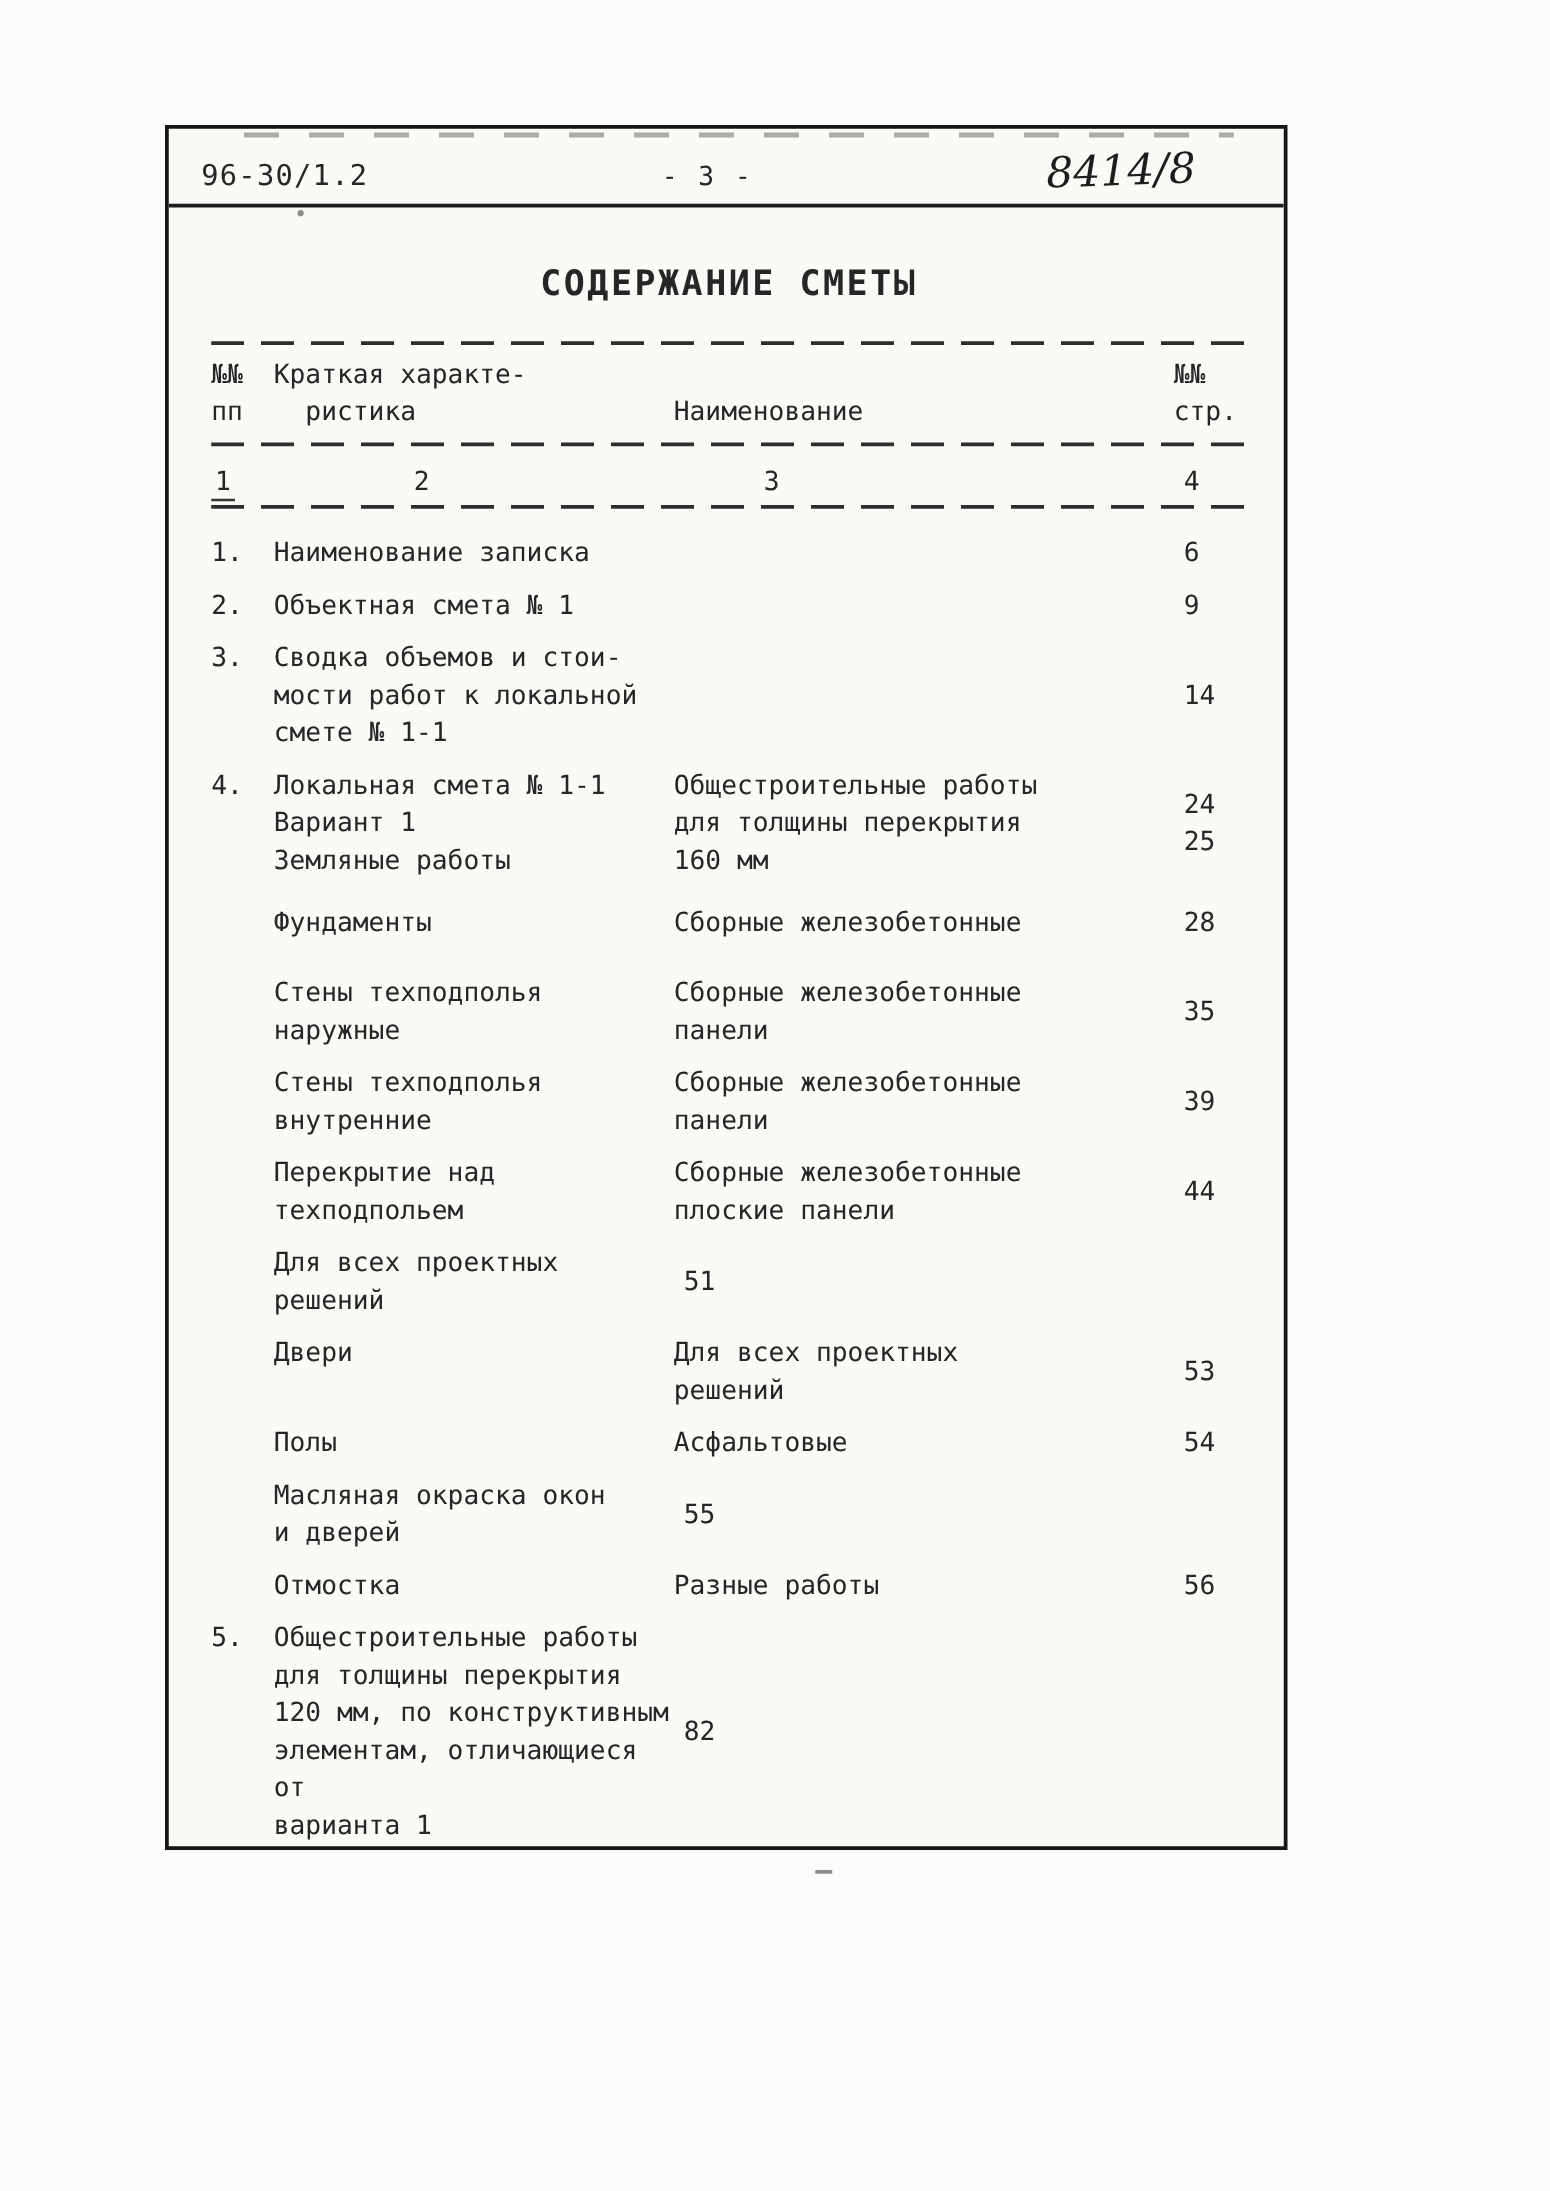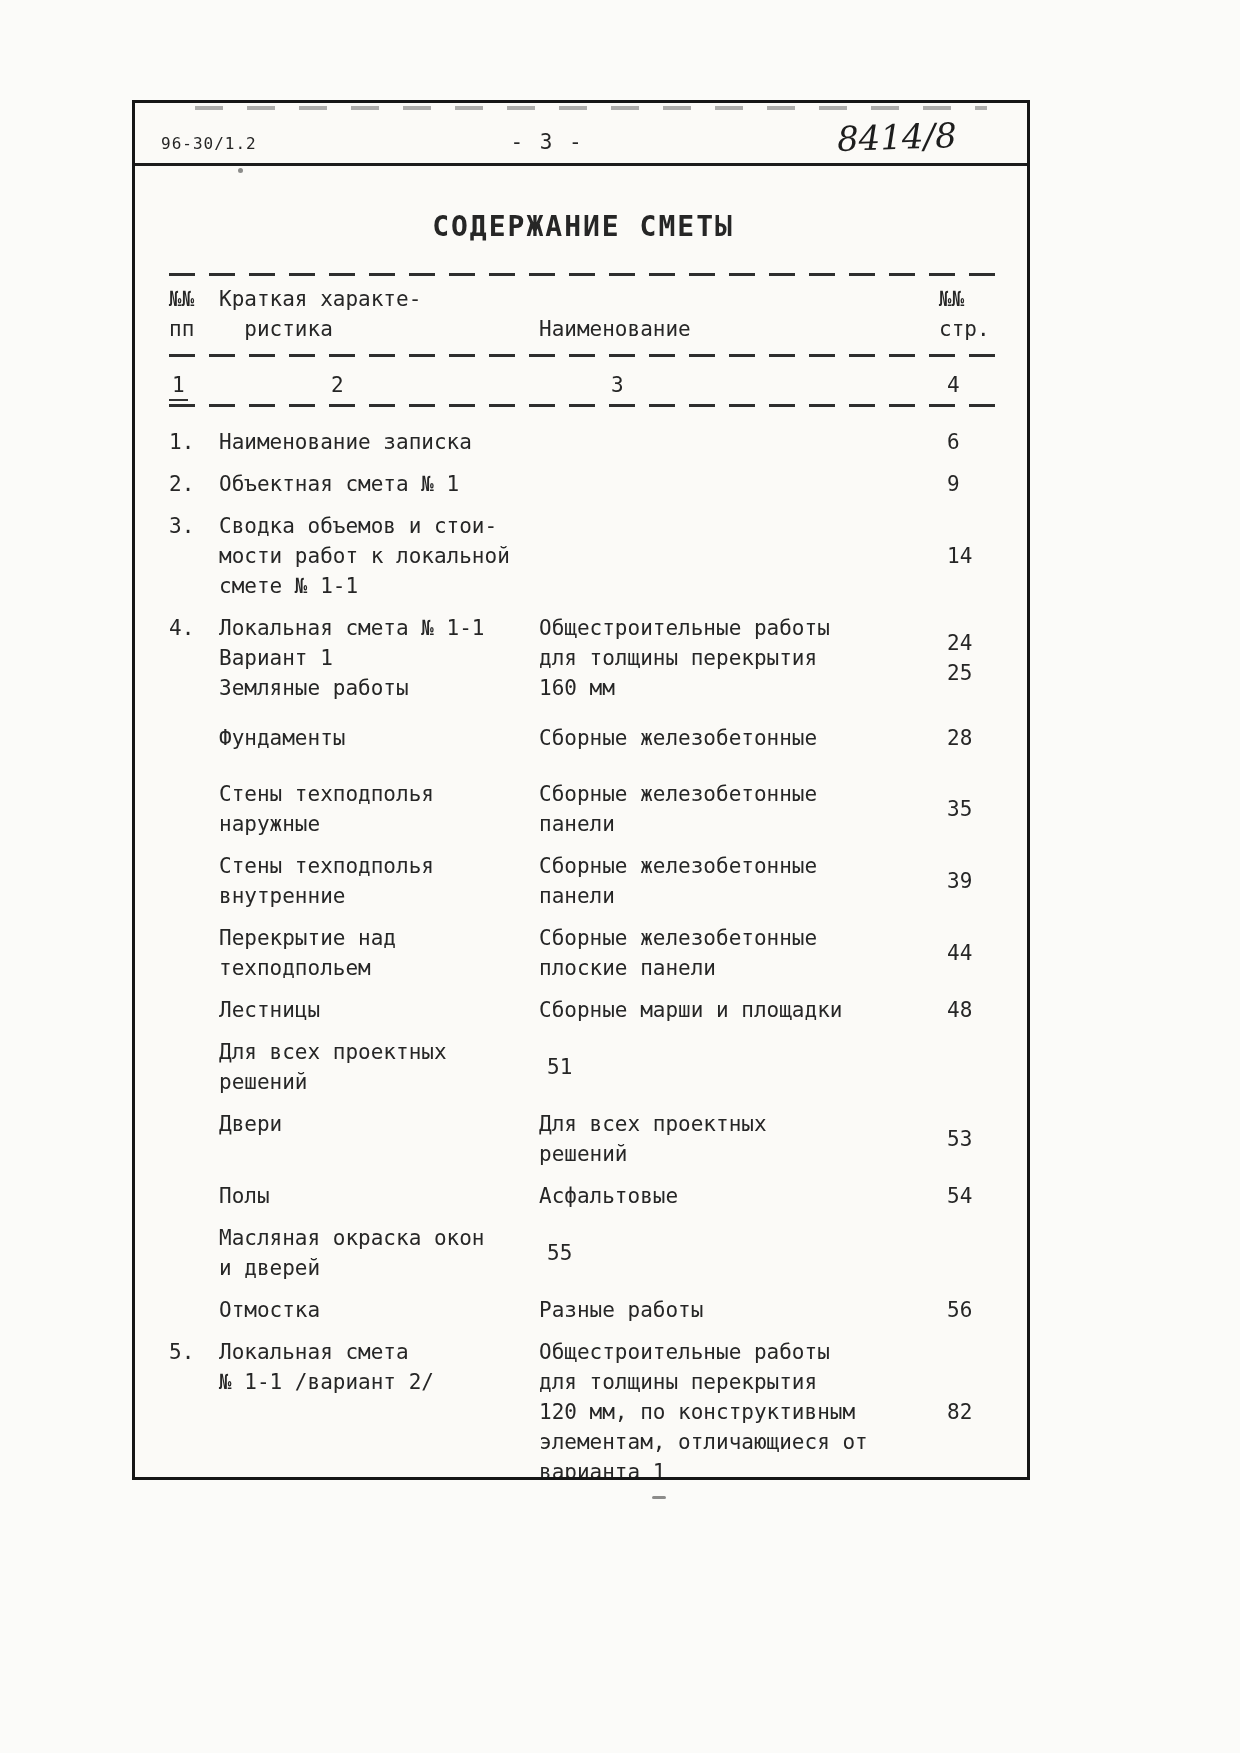--- a/index.html
+++ b/index.html
@@ -32,21 +32,21 @@
     height: 4px;
     background: repeating-linear-gradient(90deg, rgba(45,45,45,.38) 0 28px, transparent 28px 52px);
   }
   .header {
     display: flex;
     justify-content: space-between;
     align-items: baseline;
     padding: 14px 70px 2px 26px;
   }
   .doc-number {
-    font-size: 16px;
+    font-size: 23px;
     letter-spacing: 1px;
   }
   .page-number {
     font-size: 21px;
     letter-spacing: 2px;
   }
   .handwritten {
     font-family: "DejaVu Serif", "Liberation Serif", serif;
     font-style: italic;
     font-size: 34px;
@@ -211,26 +211,20 @@
 
   <div class="cols row">
     <div class="cell c-num"></div>
     <div class="cell c-name">Перекрытие над
 техподпольем</div>
     <div class="cell c-char">Сборные железобетонные
 плоские панели</div>
     <div class="cell c-pages">44</div>
   </div>
 
-  <div class="cols row">
-    <div class="cell c-num"></div>
-    <div class="cell c-name">Лестницы</div>
-    <div class="cell c-char">Сборные марши и площадки</div>
-    <div class="cell c-pages">48</div>
-  </div>
 
   <div class="cols row">
     <div class="cell c-num"></div>
     <div class="cell c-char">Для всех проектных
 решений</div>
     <div class="cell c-pages">51</div>
   </div>
 
   <div class="cols row">
     <div class="cell c-num"></div>
@@ -256,22 +250,20 @@
 
   <div class="cols row">
     <div class="cell c-num"></div>
     <div class="cell c-char">Отмостка</div>
     <div class="cell c-name">Разные работы</div>
     <div class="cell c-pages">56</div>
   </div>
 
   <div class="cols row">
     <div class="cell c-num">5.</div>
-    <div class="cell c-name">Локальная смета
-№ 1-1 /вариант 2/</div>
     <div class="cell c-char">Общестроительные работы
 для толщины перекрытия
 120 мм, по конструктивным
 элементам, отличающиеся от
 варианта 1</div>
     <div class="cell c-pages">82</div>
   </div>
 </div>
     </div>
   </div>

